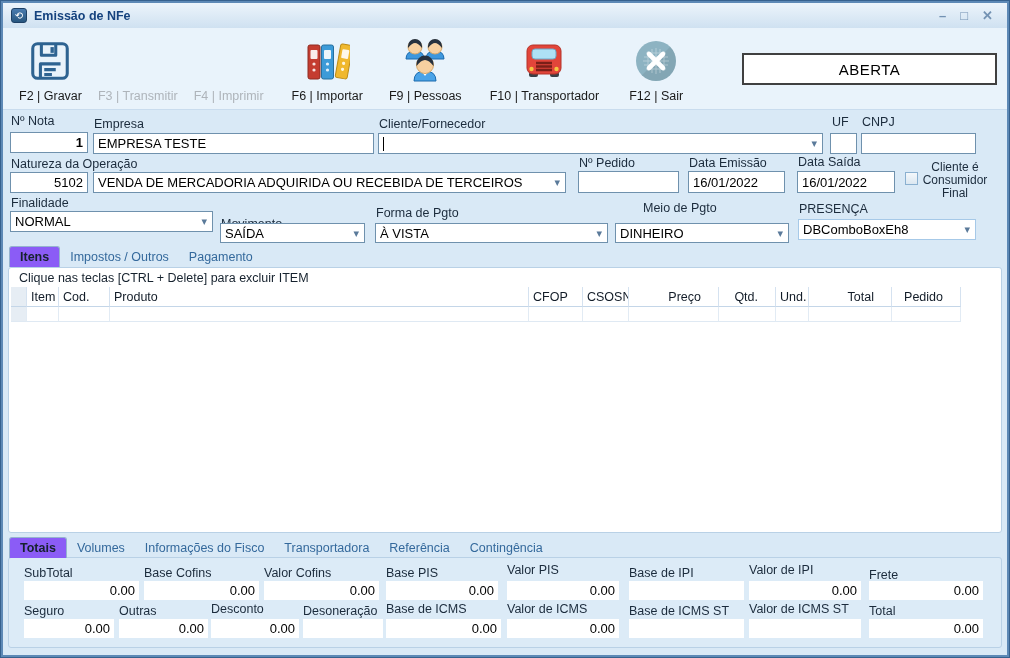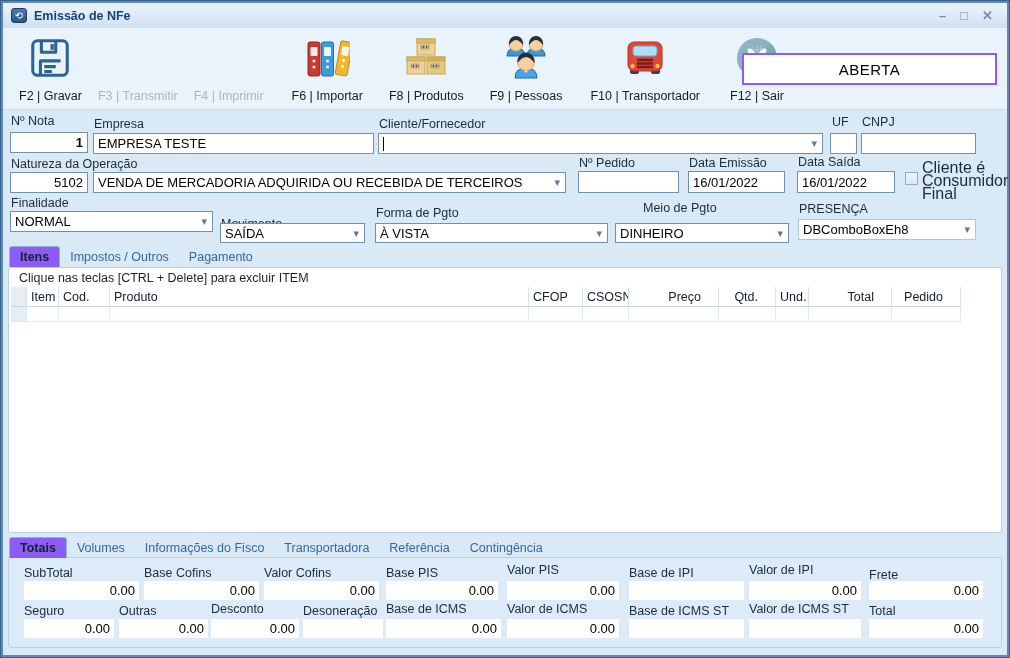--- a/index.html
+++ b/index.html
@@ -24,28 +24,28 @@
   .win-controls{ display:flex; gap:14px; padding-right:6px; }
   .win-btn{ color:#7392b3; font-size:13px; font-weight:bold; line-height:18px; cursor:default; }
   
   .toolbar{
     position:absolute; left:3px; top:28px; right:3px; height:82px;
     background:#e9f3fb; border-bottom:1px solid #c9dcee;
     display:flex; align-items:flex-start; padding:2px 6px 0 6px;
   }
   .tb-btn{
     height:76px; display:flex; flex-direction:column; align-items:center;
-    justify-content:space-between; padding:2px 8px 3px 8px; cursor:pointer;
+    justify-content:flex-end; padding:2px 8px 3px 8px; cursor:pointer;
   }
   .tb-icon{ width:48px; height:52px; display:flex; align-items:center; justify-content:center; }
   .tb-label{ font-size:12.5px; color:#1a1a1a; white-space:nowrap; margin-top:2px; }
   .tb-btn.disabled .tb-label{ color:#aeb4ba; }
   .status-box{
     position:absolute; right:13px; top:53px; width:255px; height:32px;
-    background:#fff; border:2px solid #8b5cf6; display:flex;
+    background:#fff; border:2px solid #404040; display:flex;
     align-items:center; justify-content:center;
     font-size:15px; font-weight:500; letter-spacing:.5px; color:#000;
   }
   
   .lbl{ position:absolute; font-size:12.5px; color:#1b2b3c; white-space:nowrap; }
   .inp{
     position:absolute; background:#fff; border:1px solid #6f91ad;
     font-family:"Liberation Sans",sans-serif; font-size:13px; color:#000;
     padding:0 4px; height:21px;
   }
@@ -162,41 +162,20 @@
               <rect x="33.5" y="11" width="7" height="9" rx="1" fill="#fff" opacity=".9"></rect>
               <circle cx="37" cy="25" r="1.6" fill="#fff" opacity=".85"></circle>
               <circle cx="37" cy="31" r="1.6" fill="#fff" opacity=".85"></circle>
             </g>
           </g>
         </svg>
       </div>
       <div class="tb-label">F6 | Importar</div>
     </div>
 
-    <div class="tb-btn" style="margin-left:10px">
-      <div class="tb-icon">
-        <svg width="46" height="46" viewBox="0 0 46 46">
-          <g stroke="#c9a84f" stroke-width="1">
-            <rect x="14" y="4" width="18" height="16" fill="#ecd293"></rect>
-            <rect x="14" y="4" width="18" height="4" fill="#dab96a"></rect>
-            <rect x="18" y="10" width="8" height="4" fill="#fff"></rect>
-            <path d="M19 10.5 v3 M20.5 10.5 v3 M22 10.5 v3 M23.5 10.5 v3 M25 10.5 v3" stroke="#555"></path>
-            <rect x="4" y="22" width="18" height="17" fill="#ecd293"></rect>
-            <rect x="4" y="22" width="18" height="4" fill="#dab96a"></rect>
-            <rect x="8" y="29" width="8" height="4" fill="#fff"></rect>
-            <path d="M9 29.5 v3 M10.5 29.5 v3 M12 29.5 v3 M13.5 29.5 v3 M15 29.5 v3" stroke="#555"></path>
-            <rect x="24" y="22" width="18" height="17" fill="#e6c97f"></rect>
-            <rect x="24" y="22" width="18" height="4" fill="#d4b05c"></rect>
-            <rect x="28" y="29" width="8" height="4" fill="#fff"></rect>
-            <path d="M29 29.5 v3 M30.5 29.5 v3 M32 29.5 v3 M33.5 29.5 v3 M35 29.5 v3" stroke="#555"></path>
-          </g>
-        </svg>
-      </div>
-      <div class="tb-label">F8 | Produtos</div>
-    </div>
 
     <div class="tb-btn" style="margin-left:10px">
       <div class="tb-icon">
         <svg width="46" height="46" viewBox="0 0 46 46">
           <g>
             <g transform="translate(13,12)">
               <path d="M-9 9 Q-9 1 0 1 Q9 1 9 9 Z" fill="#3e97dd" stroke="#1d6bad"></path>
               <circle cx="0" cy="-3" r="7" fill="#f7d0a0" stroke="#d8a868"></circle>
               <path d="M-7 -4 A7 7 0 0 1 7 -4 L7 -2 Q3 -7 0 -7 Q-3 -7 -7 -2 Z" fill="#26313f"></path>
             </g>
@@ -281,21 +260,21 @@
   <div class="lbl" style="left:579px; top:156px;">Nº Pedido</div>
   <input class="inp" style="left: 578px; top: 171px; width: 101px; height: 22px;" value="">
 
   <div class="lbl" style="left:689px; top:156px;">Data Emissão</div>
   <input class="inp" style="left: 688px; top: 171px; width: 97px; height: 22px;" value="16/01/2022">
 
   <div class="lbl" style="left:798px; top:155px;">Data Saída</div>
   <input class="inp" style="left: 797px; top: 171px; width: 98px; height: 22px;" value="16/01/2022">
 
   <div class="checkbox" style="left:905px; top:172px;"></div>
-  <div class="lbl" style="left:922px; top:161px; width:66px; white-space:normal; font-size:16px; line-height:13px;">Cliente é Consumidor Final</div>
+  <div class="lbl" style="left:922px; top:161px; width:66px; white-space:normal; font-size:12px; line-height:13px;text-align:center;">Cliente é Consumidor Final</div>
 
   <div class="lbl" style="left:11px; top:196px;">Finalidade</div>
   <div class="combo" style="left:10px; top:211px; width:203px;">
     <span class="val">NORMAL</span>
     <span class="arrow">▾</span>
   </div>
 
   <div class="lbl" style="left:221px; top:201px;margin-top:16px;">Movimento</div>
   <div class="combo" style="left:220px; top:223px; width:145px; height:20px;">
     <span class="val">SAÍDA</span>

